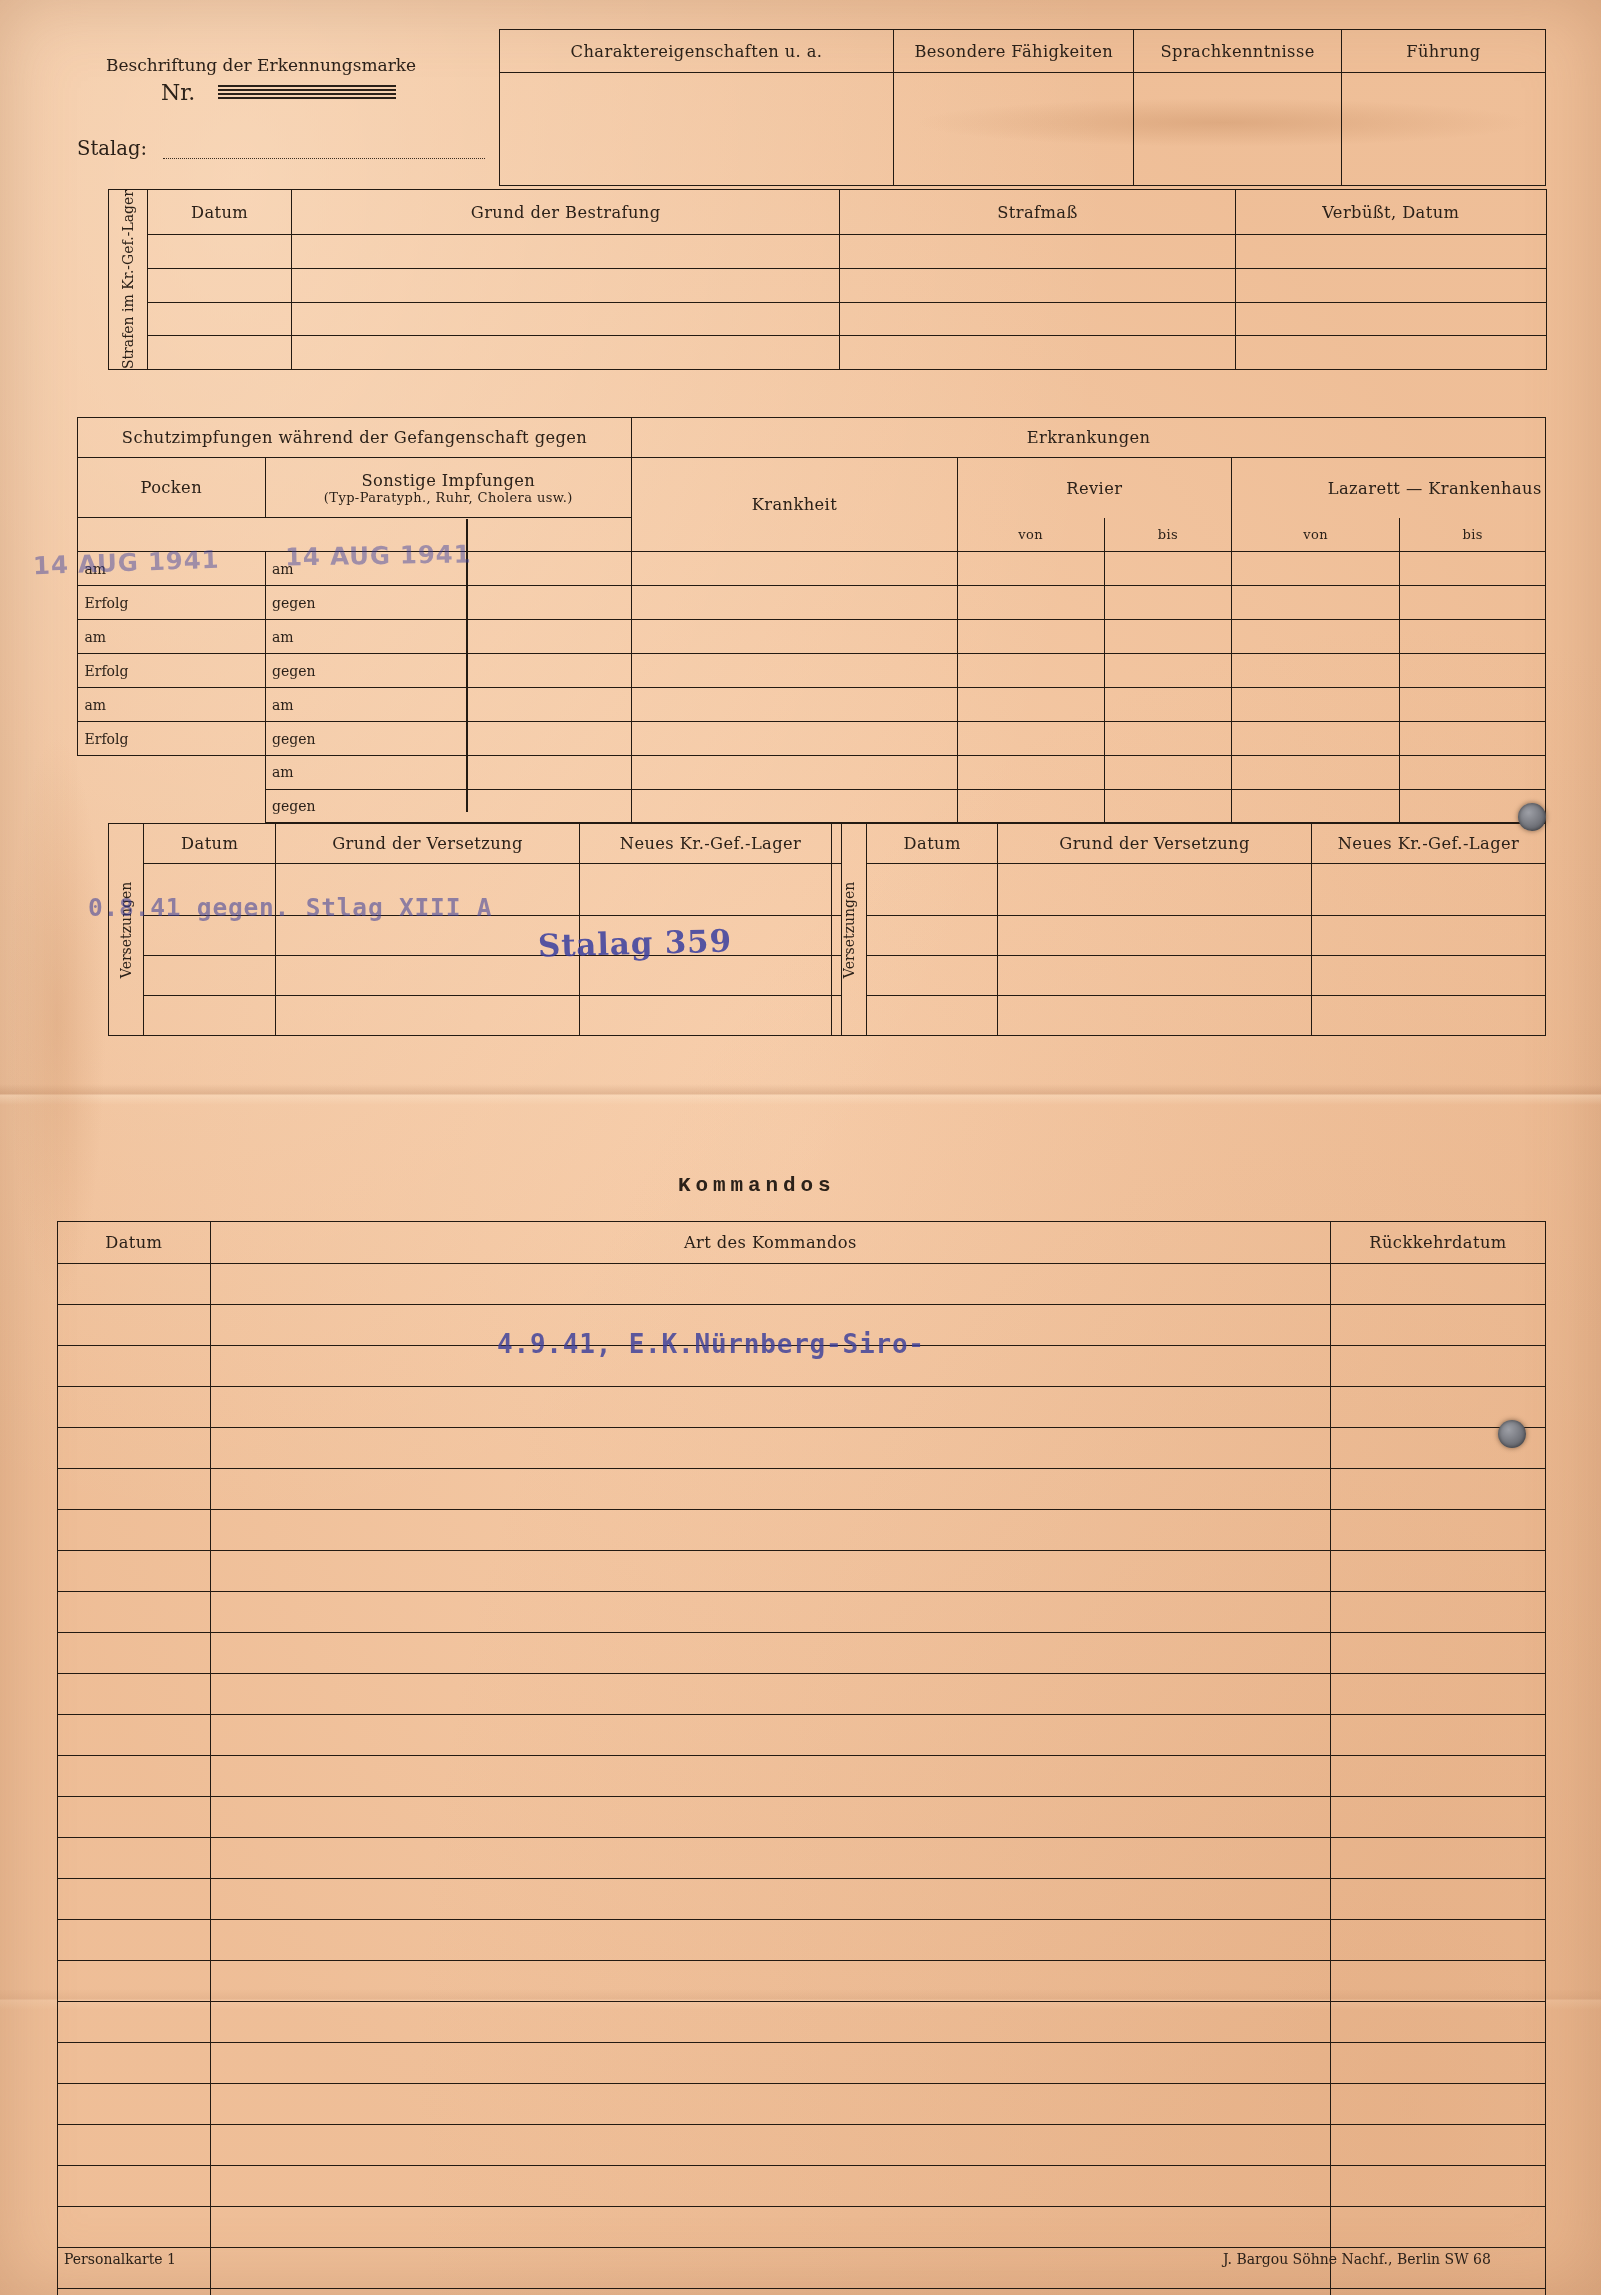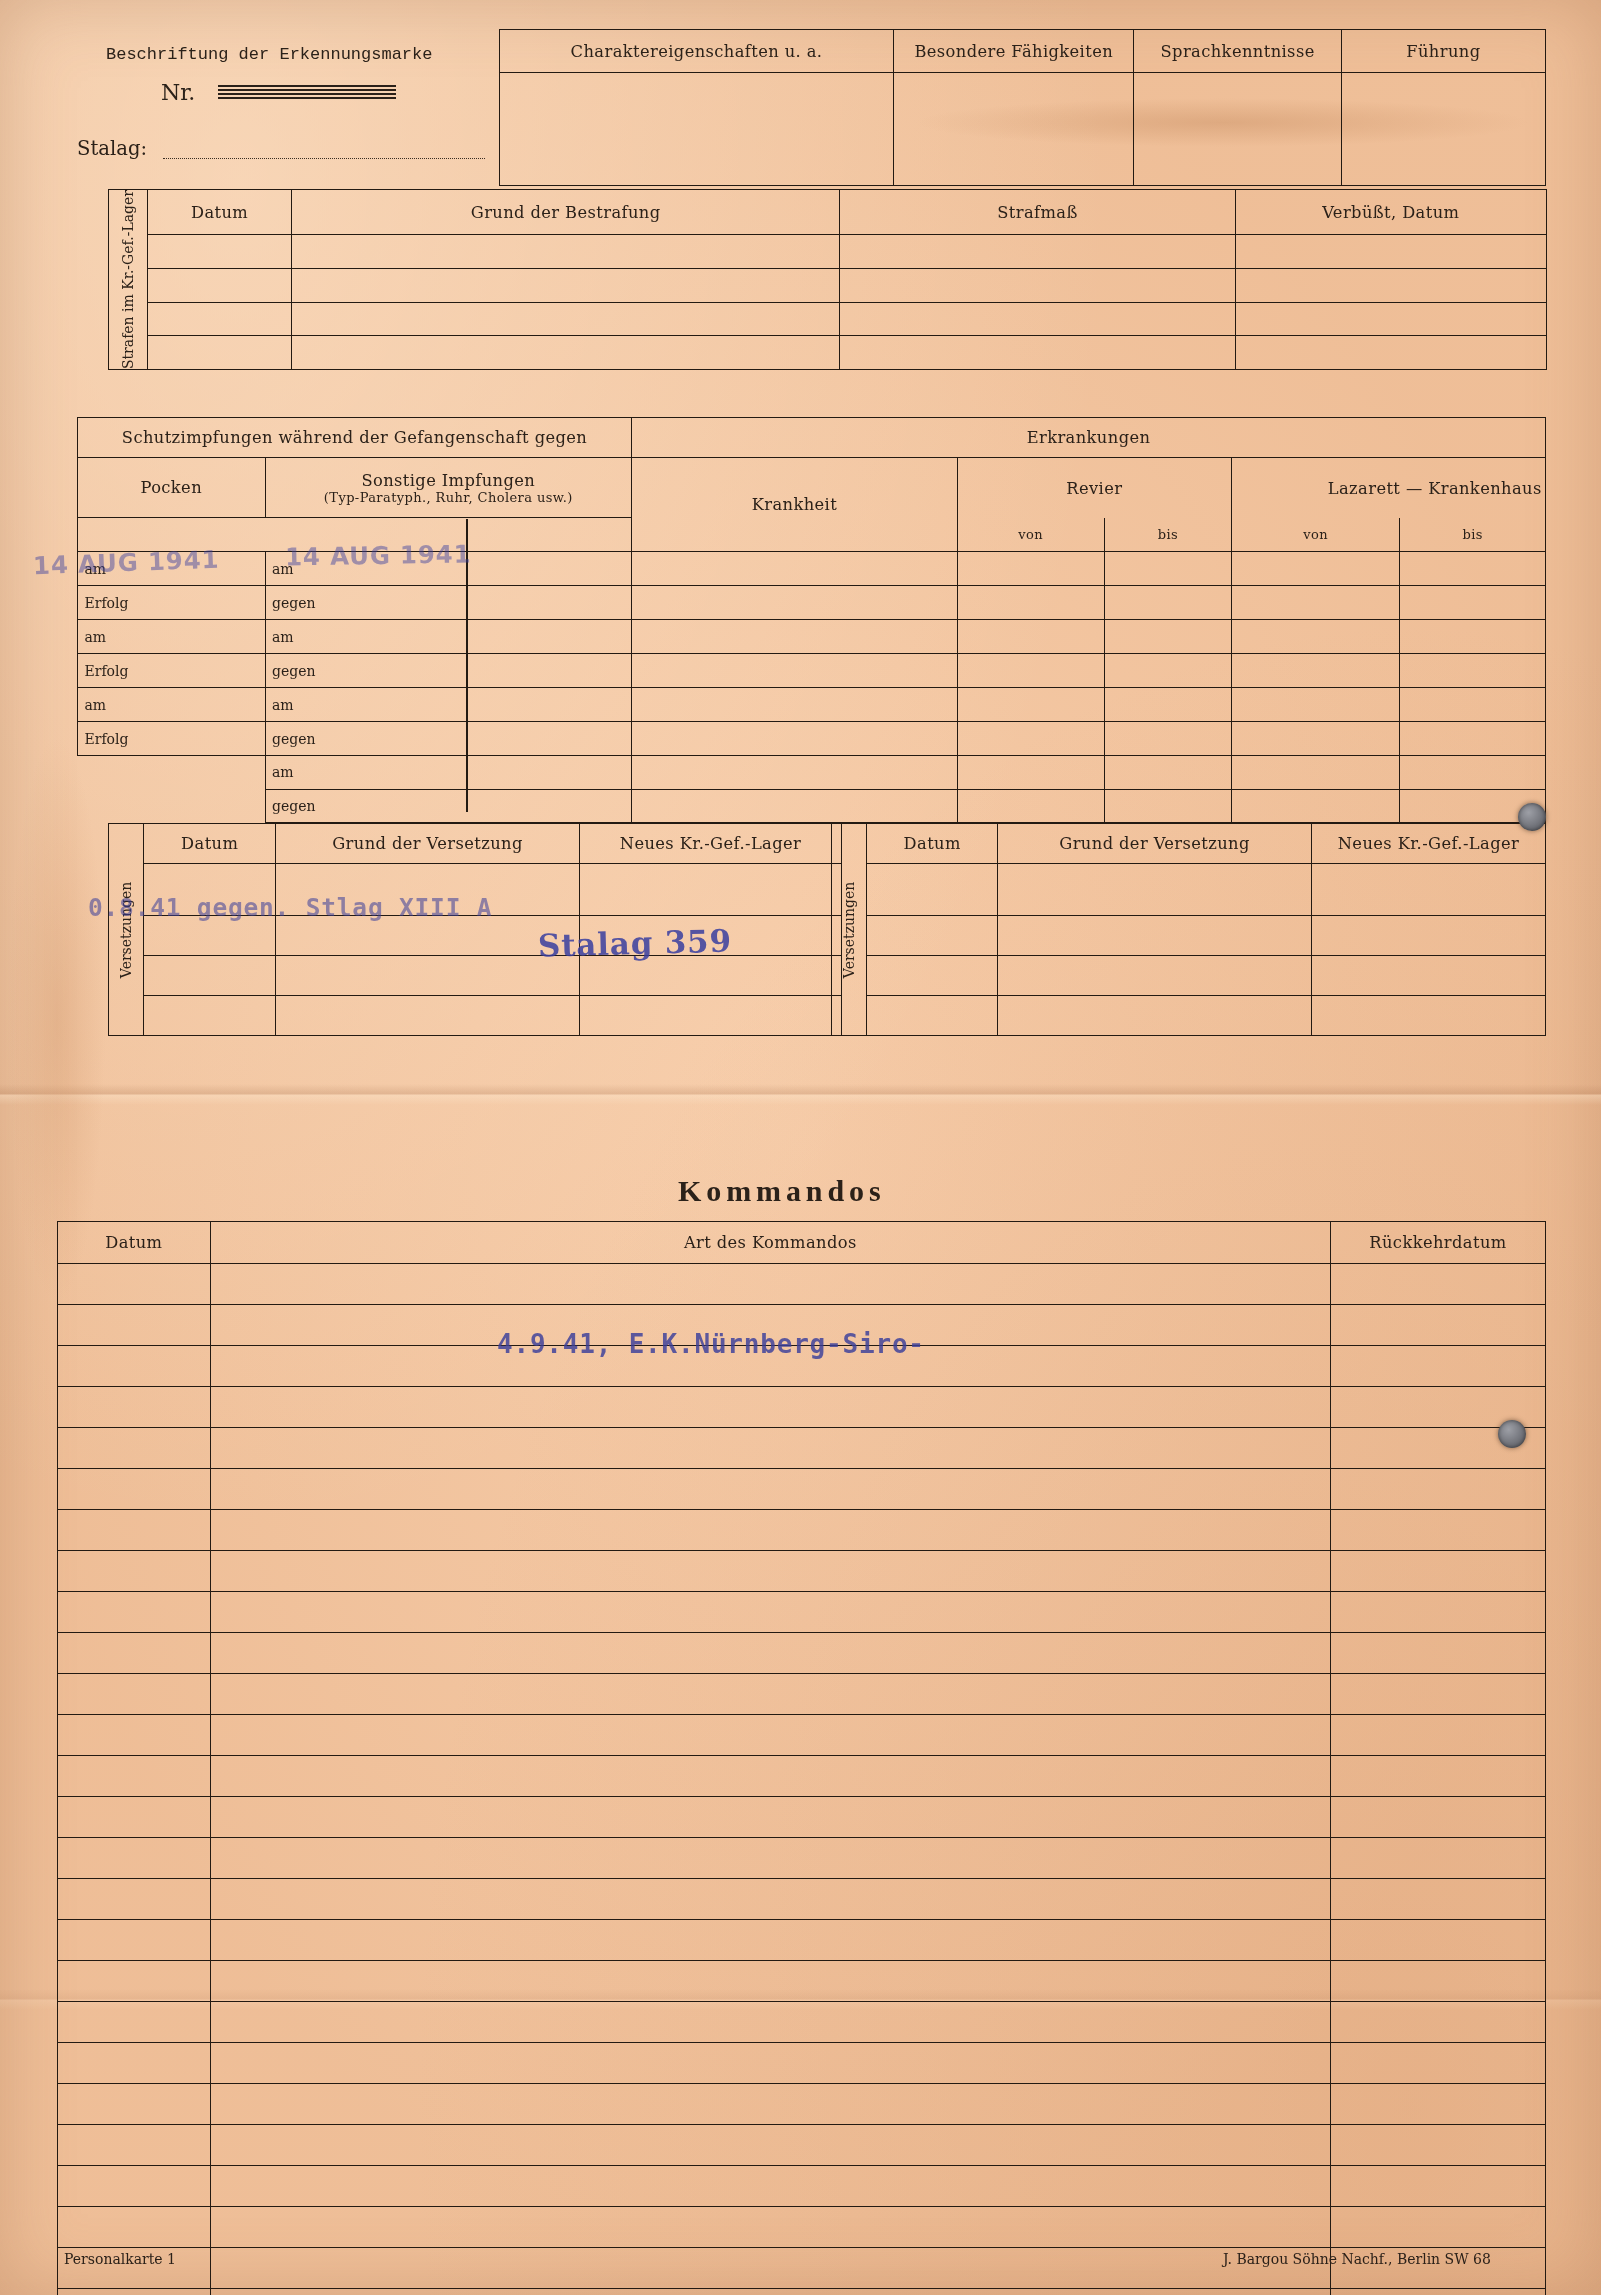--- a/index.html
+++ b/index.html
@@ -101,23 +101,23 @@
     opacity:0.8;
   }
   .punch{
     position:absolute;
     width:28px;height:28px;border-radius:50%;
     background:radial-gradient(circle at 38% 34%, #9d9fa6, #6f7178 60%, #4d4f55);
     box-shadow:0 0 4.9px rgba(60,40,25,0.6), inset 0 0 4.1px rgba(0,0,0,0.5);
   }
   .kommandos-title{
     position:absolute;
-    font-family:Liberation Serif, serif;
+    font-family:Liberation Mono, monospace;
     font-weight:bold;
-    font-size:30px;
+    font-size:21px;
     letter-spacing:4.9px;
   }
   .footnote{
     position:absolute;
     font-family:"DejaVu Serif", serif;
     font-size:14px;
   }
   .smudge{
     position:absolute;
     border-radius:50%;
@@ -130,21 +130,21 @@
 <div class="paper"></div>
 <div class="edge-shadow"></div>
 <div class="fold" style="top:1084px"></div>
 <div class="fold" style="top:1989px;opacity:0.45"></div>
 
 <div class="smudge" style="left:913px;top:98px;width:620px;height:49px;background:radial-gradient(ellipse,rgba(190,130,85,0.35),rgba(190,130,85,0) 70%);"></div>
 <div class="smudge" style="left:8.2px;top:734px;width:98px;height:571px;background:radial-gradient(ellipse,rgba(200,140,95,0.30),rgba(200,140,95,0) 70%);"></div>
 
 <div class="sheet">
 
-  <div class="topline" style="left:106px;top:45px;font-size:17px;font-family:Liberation Mono, monospace;">Beschriftung der Erkennungsmarke</div>
+  <div class="topline" style="left:106px;top:55px;font-size:17px;">Beschriftung der Erkennungsmarke</div>
 
   <div class="topline" style="left:161px;top:80px;font-size:22px;">Nr.</div>
   <div class="hatch" style="position:absolute;left:218px;top:84px;width:178px;"></div>
 
   <div class="topline" style="left:77px;top:137px;font-size:19.6px;">Stalag:</div>
   <div class="dots" style="position:absolute;left:163px;top:140px;width:322px;"></div>
 
   <table class="tbl" style="left:499px;top:29px;width:1047px;height:147px;">
     <tbody>
         <tr>

